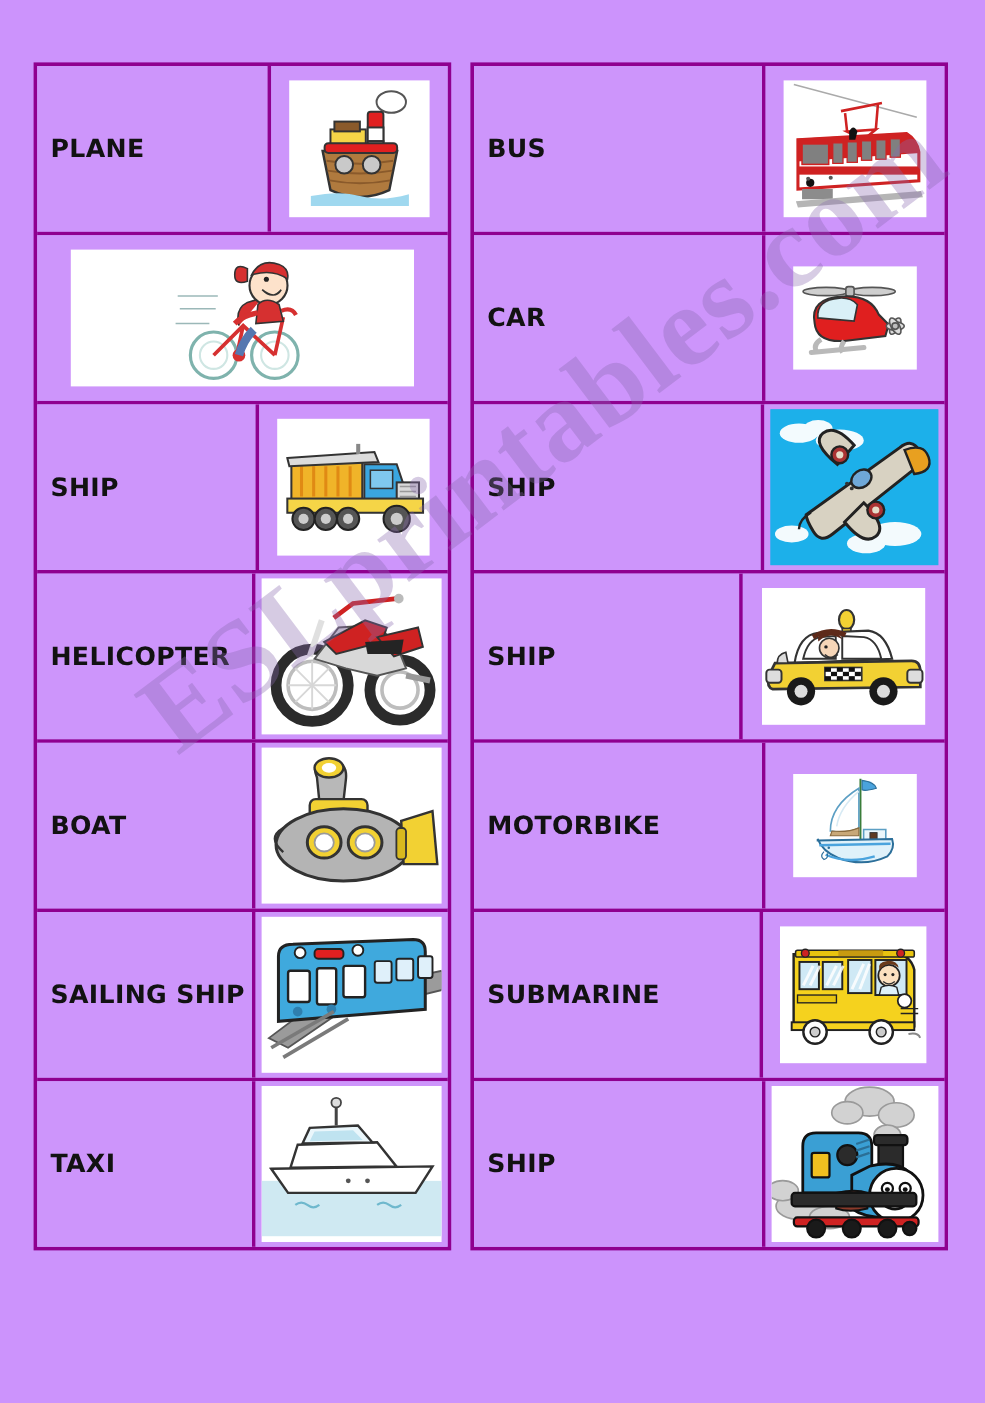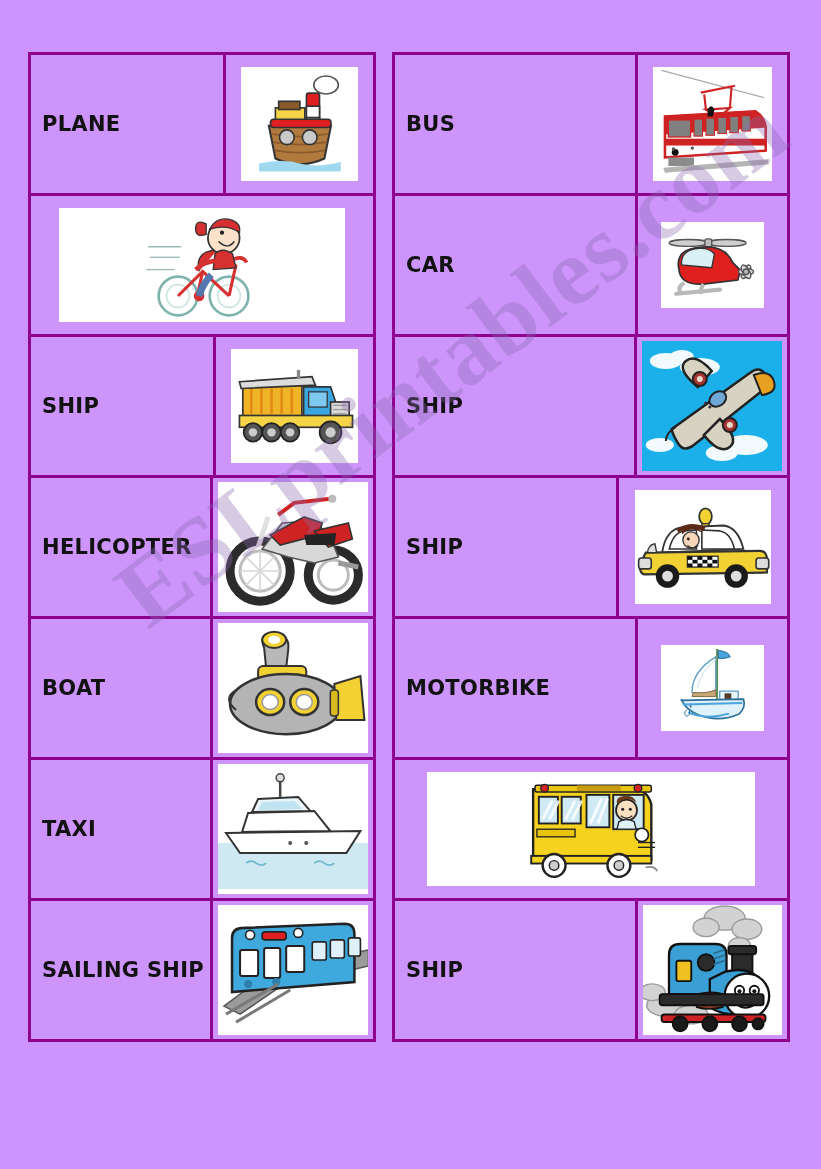--- a/index.html
+++ b/index.html
@@ -270,45 +270,20 @@
             <ellipse cx="56" cy="12" rx="6" ry="4" fill="#fff"></ellipse>
             <rect x="40" y="38" width="48" height="16" rx="5" fill="#f2d133" stroke="#333" stroke-width="2"></rect>
             <ellipse cx="68" cy="76" rx="56" ry="30" fill="#b4b4b4" stroke="#333" stroke-width="2.5"></ellipse>
             <ellipse cx="52" cy="74" rx="14" ry="13" fill="#f2d133" stroke="#333" stroke-width="2.5"></ellipse>
             <ellipse cx="52" cy="74" rx="8" ry="7.5" fill="#fff" stroke="#999" stroke-width="1.5"></ellipse>
             <ellipse cx="86" cy="74" rx="14" ry="13" fill="#f2d133" stroke="#333" stroke-width="2.5"></ellipse>
             <ellipse cx="86" cy="74" rx="8" ry="7.5" fill="#fff" stroke="#999" stroke-width="1.5"></ellipse>
             <path d="M116 56 L142 48 L146 92 L118 92 Z" fill="#f2d133" stroke="#333" stroke-width="2"></path>
             <rect x="112" y="62" width="8" height="26" rx="3" fill="#d8b91e" stroke="#333" stroke-width="1.5"></rect>
             <path d="M18 62 q-14 8 0 20" fill="none" stroke="#333" stroke-width="2"></path>
-          </svg>
-        </div>
-      </div>
-    </div>
-
-    <div class="row">
-      <div class="word-cell">
-        <span class="word-label">TAXI</span>
-      </div>
-      <div class="pic-cell">
-        <div class="pic-frame bleed">
-          <svg viewBox="0 0 150 120" preserveAspectRatio="xMidYMid meet">
-            <rect x="0" y="74" width="150" height="46" fill="#cfe9f2"></rect>
-            <path d="M8 64 L142 62 L128 84 L22 84 Z" fill="#ffffff" stroke="#333" stroke-width="2"></path>
-            <path d="M30 44 L96 42 L112 62 L24 63 Z" fill="#ffffff" stroke="#333" stroke-width="2"></path>
-            <path d="M40 30 L80 28 L92 42 L34 43 Z" fill="#eaf6fb" stroke="#333" stroke-width="2"></path>
-            <path d="M44 33 L76 32 L84 40 L40 41 Z" fill="#bfe3f0"></path>
-            <line x1="62" y1="10" x2="62" y2="28" stroke="#444" stroke-width="2.5"></line>
-            <circle cx="62" cy="9" r="4" fill="#ddd" stroke="#444" stroke-width="1.5"></circle>
-            <g stroke="#6fb8cd" stroke-width="1.8" fill="none">
-              <path d="M28 94 q5 -4 10 0 q5 4 10 0"></path>
-              <path d="M96 94 q5 -4 10 0 q5 4 10 0"></path>
-            </g>
-            <circle cx="72" cy="74" r="2" fill="#555"></circle>
-              <circle cx="88" cy="74" r="2" fill="#555"></circle>
           </svg>
         </div>
       </div>
     </div>
 
     <div class="row">
       <div class="word-cell">
         <span class="word-label">SAILING SHIP</span>
       </div>
       <div class="pic-cell">
@@ -324,20 +299,45 @@
             <rect x="130" y="28" width="12" height="18" rx="2" fill="#dff0fa" stroke="#222" stroke-width="1.6"></rect>
             <rect x="44" y="22" width="24" height="8" rx="3" fill="#e02020" stroke="#222" stroke-width="1.6"></rect>
             <circle cx="32" cy="25" r="4.5" fill="#fff" stroke="#222" stroke-width="1.6"></circle>
             <circle cx="80" cy="23" r="4.5" fill="#fff" stroke="#222" stroke-width="1.6"></circle>
             <circle cx="30" cy="74" r="4" fill="#2f7fae"></circle>
               <circle cx="58" cy="72" r="4" fill="#2f7fae"></circle>
             <g stroke="#7a7a7a" stroke-width="3">
               <line x1="8" y1="104" x2="60" y2="74"></line>
                 <line x1="18" y1="112" x2="72" y2="80"></line>
             </g>
+          </svg>
+        </div>
+      </div>
+    </div>
+
+    <div class="row">
+      <div class="word-cell">
+        <span class="word-label">TAXI</span>
+      </div>
+      <div class="pic-cell">
+        <div class="pic-frame bleed">
+          <svg viewBox="0 0 150 120" preserveAspectRatio="xMidYMid meet">
+            <rect x="0" y="74" width="150" height="46" fill="#cfe9f2"></rect>
+            <path d="M8 64 L142 62 L128 84 L22 84 Z" fill="#ffffff" stroke="#333" stroke-width="2"></path>
+            <path d="M30 44 L96 42 L112 62 L24 63 Z" fill="#ffffff" stroke="#333" stroke-width="2"></path>
+            <path d="M40 30 L80 28 L92 42 L34 43 Z" fill="#eaf6fb" stroke="#333" stroke-width="2"></path>
+            <path d="M44 33 L76 32 L84 40 L40 41 Z" fill="#bfe3f0"></path>
+            <line x1="62" y1="10" x2="62" y2="28" stroke="#444" stroke-width="2.5"></line>
+            <circle cx="62" cy="9" r="4" fill="#ddd" stroke="#444" stroke-width="1.5"></circle>
+            <g stroke="#6fb8cd" stroke-width="1.8" fill="none">
+              <path d="M28 94 q5 -4 10 0 q5 4 10 0"></path>
+              <path d="M96 94 q5 -4 10 0 q5 4 10 0"></path>
+            </g>
+            <circle cx="72" cy="74" r="2" fill="#555"></circle>
+              <circle cx="88" cy="74" r="2" fill="#555"></circle>
           </svg>
         </div>
       </div>
     </div>
 
   </div>
 
   <div class="half right">
 
     <div class="row">
@@ -490,20 +490,23 @@
             <path d="M10 90 L100 88" stroke="#4aa3dd" stroke-width="3"></path>
             <path d="M18 102 q28 12 62 2" stroke="#4aa3dd" stroke-width="3" fill="none"></path>
             <path d="M16 98 q-6 6 0 10 q6 -2 4 -8" stroke="#2c6f9a" stroke-width="1.5" fill="none"></path>
             <circle cx="22" cy="93" r="1.6" fill="#2c6f9a"></circle>
           </svg>
         </div>
       </div>
     </div>
 
     <div class="row">
+      <div class="word-cell">
+        <span class="word-label">SUBMARINE</span>
+      </div>
       <div class="pic-cell">
         <div class="pic-frame inset">
           <svg viewBox="0 0 150 120" preserveAspectRatio="xMidYMid meet">
             <path d="M14 18 L118 18 q16 0 20 16 l0 58 L14 92 Z" fill="#f5d21e" stroke="#222" stroke-width="2.5"></path>
             <rect x="20" y="26" width="20" height="28" fill="#cfe9f5" stroke="#222" stroke-width="2"></rect>
             <rect x="44" y="26" width="20" height="28" fill="#cfe9f5" stroke="#222" stroke-width="2"></rect>
             <rect x="70" y="24" width="24" height="34" fill="#cfe9f5" stroke="#222" stroke-width="2"></rect>
             <rect x="98" y="24" width="32" height="36" fill="#cfe9f5" stroke="#222" stroke-width="2"></rect>
             <g stroke="#ffffff" stroke-width="3" opacity="0.85">
               <line x1="24" y1="50" x2="34" y2="30"></line>

